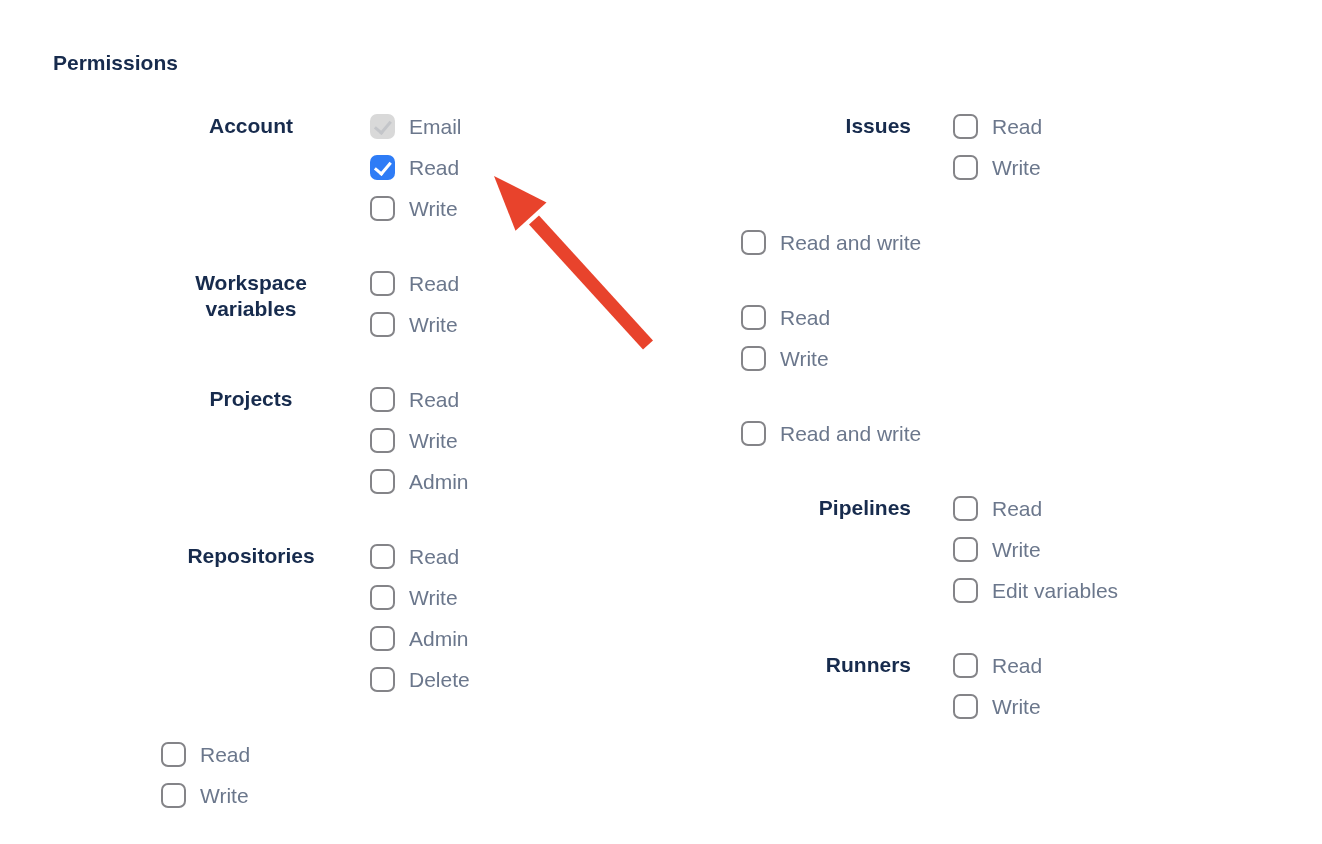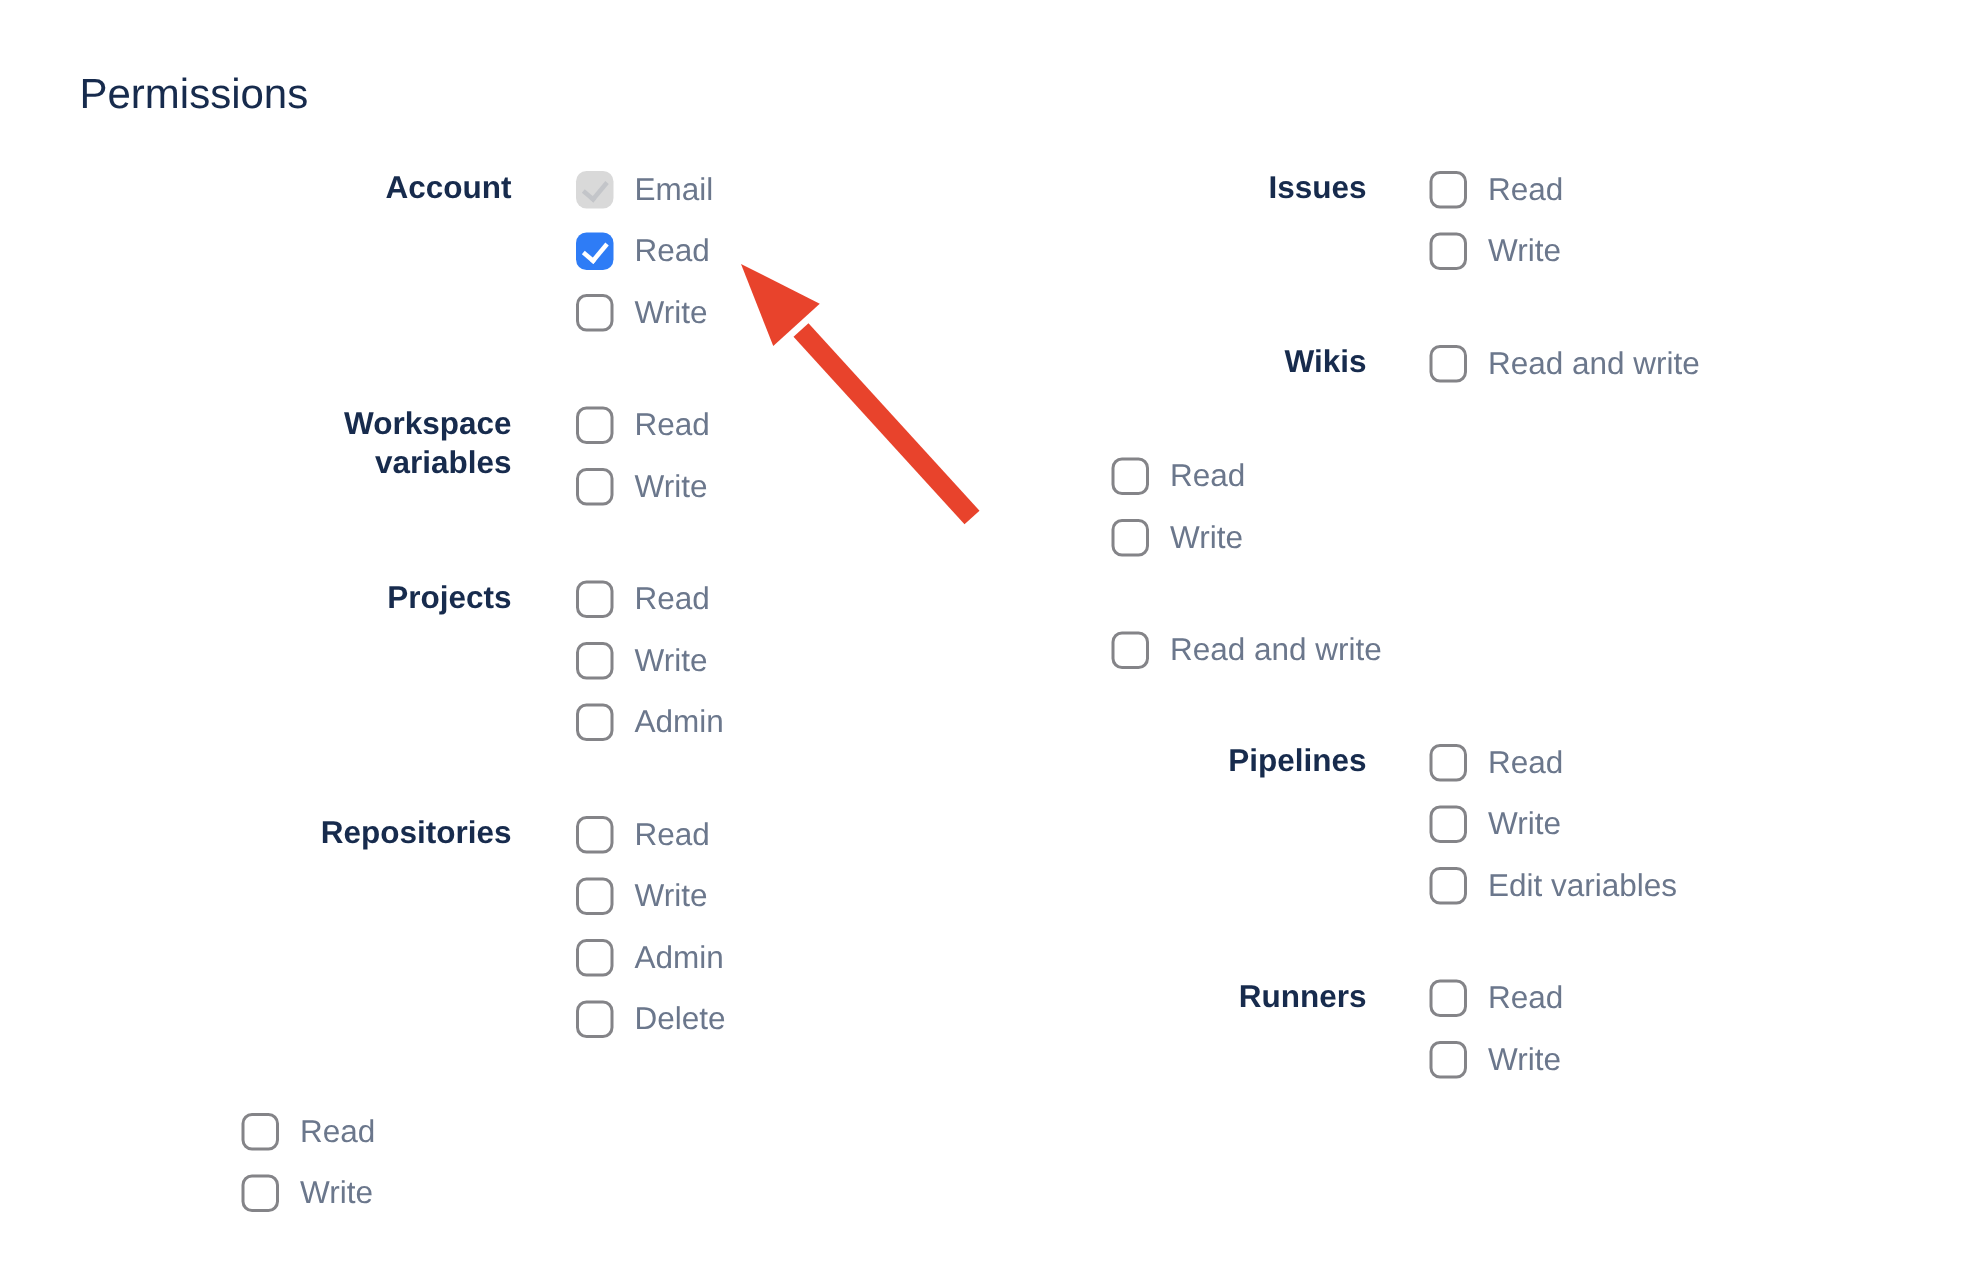--- a/index.html
+++ b/index.html
@@ -6,42 +6,42 @@
     margin: 0; padding: 0;
     width: 1322px; height: 844px;
     background: #ffffff;
     overflow: hidden;
     font-family: "Liberation Sans", sans-serif;
     position: relative;
   }
   .heading {
     position: absolute;
     left: 53px; top: 48px;
-    font-size: 28px; font-weight: normal;
+    font-size: 21px; font-weight: bold;
     color: #172b4d;
     line-height: 30px;
   }
   .col {
     position: absolute;
     top: 114px;
     display: flex;
     flex-direction: column;
   }
   .col-left  { left: 161px; }
   .col-right { left: 741px; }
   .group { display: flex; margin-bottom: 34px; }
   .glabel {
     text-align: right;
     font-weight: bold;
     font-size: 21px;
     line-height: 26px;
     margin-top: -1px;
     color: #172b4d;
   }
-  .col-left  .glabel { width: 180px; margin-right: 43px; }
+  .col-left  .glabel { width: 180px; margin-right: 29px; text-align: center; }
   .col-right .glabel { width: 170px; margin-right: 42px; }
   .opts { display: flex; flex-direction: column; }
   .opt { display: flex; align-items: center; height: 25px; margin-bottom: 16px; }
   .cb {
     width: 25px; height: 25px;
     border-radius: 7px;
     box-sizing: border-box;
     display: flex; align-items: center; justify-content: center;
     margin-right: 14px;
     flex: 0 0 25px;
@@ -176,21 +176,20 @@
         <span class="olabel">Read</span>
       </label>
       <label class="opt">
         <span class="cb unchecked"></span>
         <span class="olabel">Write</span>
       </label>
     </div>
   </div>
 
   <div class="group">
-    <div class="glabel">Wikis</div>
     <div class="opts">
       <label class="opt">
         <span class="cb unchecked"></span>
         <span class="olabel">Read and write</span>
       </label>
     </div>
   </div>
 
   <div class="group">
     <div class="opts">

